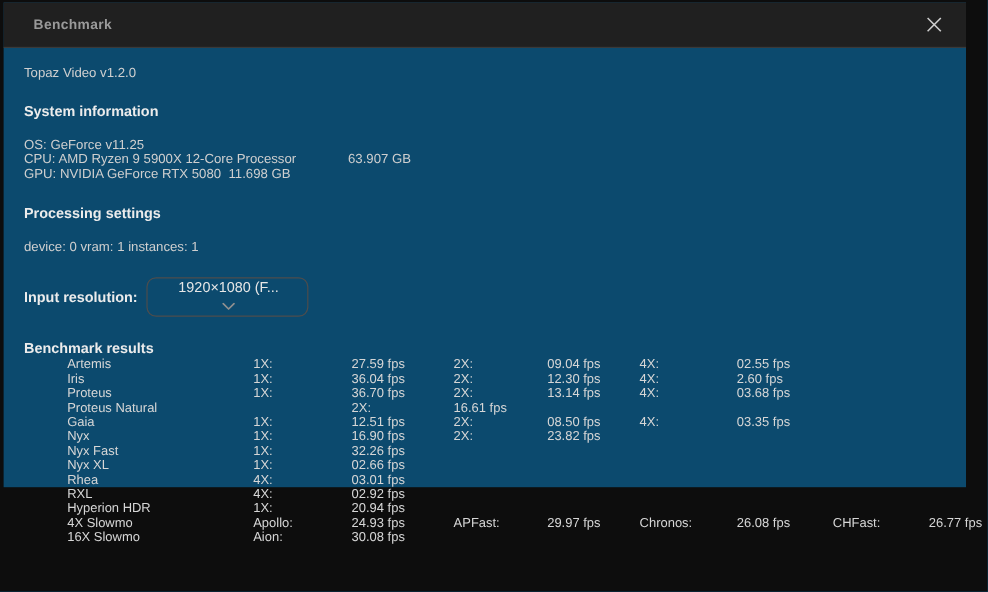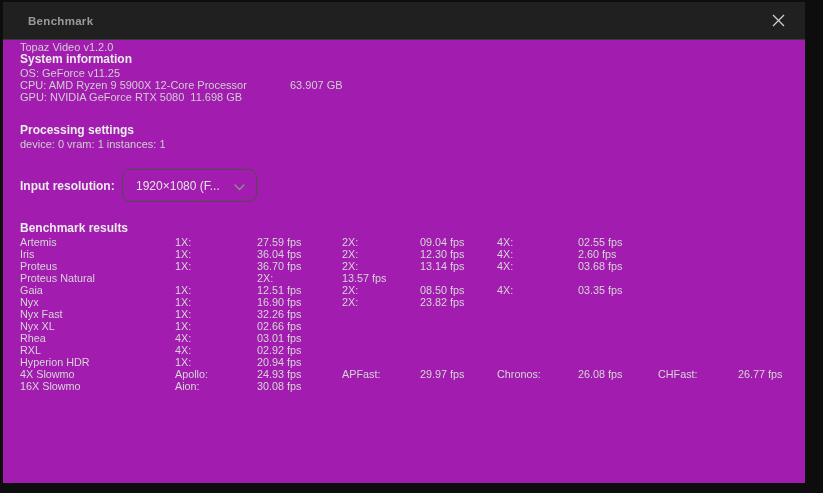--- a/index.html
+++ b/index.html
@@ -6,22 +6,22 @@
   html, body { width: 823px; height: 493px; }
   body {
     background: #0d0d0d;
     font-family: "Liberation Sans", sans-serif;
     overflow: hidden;
     position: relative;
   }
   .dialog {
     position: absolute;
     left: 3px; top: 2px;
-    width: 802px; height: 481px;
-    background: #a21caf;
+    width: 802px; height: 404px;
+    background: #0c4a6e;
   }
   .titlebar {
     height: 38px;
     display: flex;
     align-items: center;
     justify-content: space-between;
     padding: 0 16px 0 25px;
     border-bottom: 1px solid #3a3a3a;
     background: #202020;
   }
@@ -48,27 +48,27 @@
     line-height: 15px;
     color: #f1f1f1;
   }
   .sec-title {
     font-size: 12px;
     font-weight: 700;
     line-height: 13px;
     color: #ececec;
   }
   .mt-first { margin-top: 13px; }
-  .mt-sec   { }
+  .mt-sec   { margin-top: 20px; }
   .mt-proc  { margin-top: 21px; }
   .sec-line {
     font-size: 11px;
     line-height: 12px;
     color: #cfcfcf;
-    margin-top: 1px;
+    margin-top: 15px;
   }
   .sec-line + .sec-line { margin-top: 0; }
   .pre { white-space: pre; }
   .cpu-main { display: inline-block; width: 270px; }
   .input-row {
     margin-top: 19px;
     display: flex;
     align-items: center;
     height: 33px;
   }
@@ -82,35 +82,37 @@
     width: 135px;
     height: 33px;
     border: 1px solid #4d4d4d;
     border-radius: 8px;
     background: transparent;
     display: flex;
     align-items: center;
     justify-content: space-between;
     padding: 0 11px 0 13px;
     cursor: pointer;
+    flex-direction: column;
   }
   .dropdown-value {
     font-size: 12px;
     color: #e6e6e6;
     white-space: nowrap;
   }
   .results-title { margin-top: 20px; }
   .results-grid {
     margin-top: 1px;
     display: grid;
     grid-template-columns: 155px 82px 85px 78px 77px 81px 80px 80px 1fr;
     grid-auto-rows: 12px;
     font-size: 10.8px;
     line-height: 12px;
     color: #d6d6d6;
+    margin-left: 36px;
   }
   .results-grid > div { white-space: nowrap; }
 </style>
 </head>
 <body>
 
 <div class="dialog">
 
   <div class="titlebar">
     <span class="titlebar-title">Benchmark</span>
@@ -172,21 +174,21 @@
         <div>36.70 fps</div>
         <div>2X:</div>
         <div>13.14 fps</div>
         <div>4X:</div>
         <div>03.68 fps</div>
         <div></div>
         <div></div>
         <div>Proteus Natural</div>
         <div></div>
         <div>2X:</div>
-        <div>13.57 fps</div>
+        <div>16.61 fps</div>
         <div></div>
         <div></div>
         <div></div>
         <div></div>
         <div></div>
         <div>Gaia</div>
         <div>1X:</div>
         <div>12.51 fps</div>
         <div>2X:</div>
         <div>08.50 fps</div>

